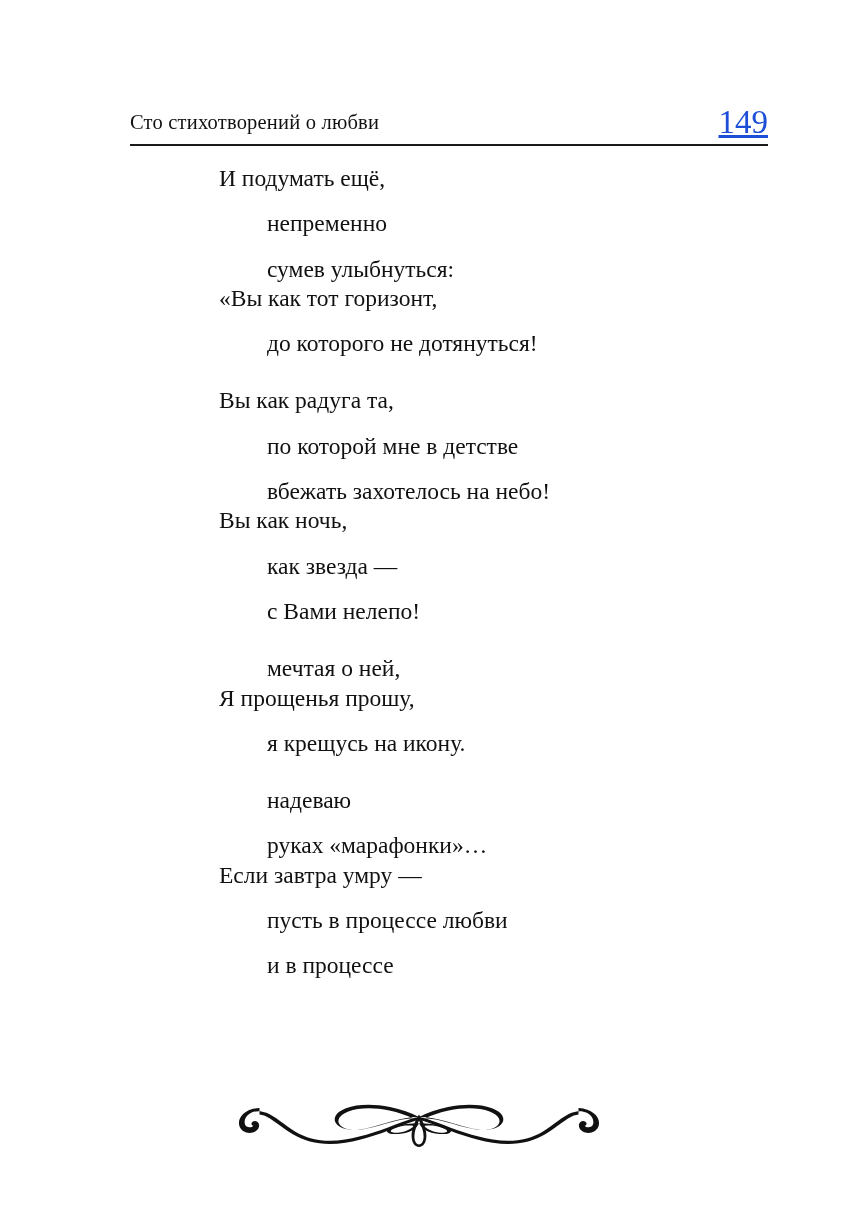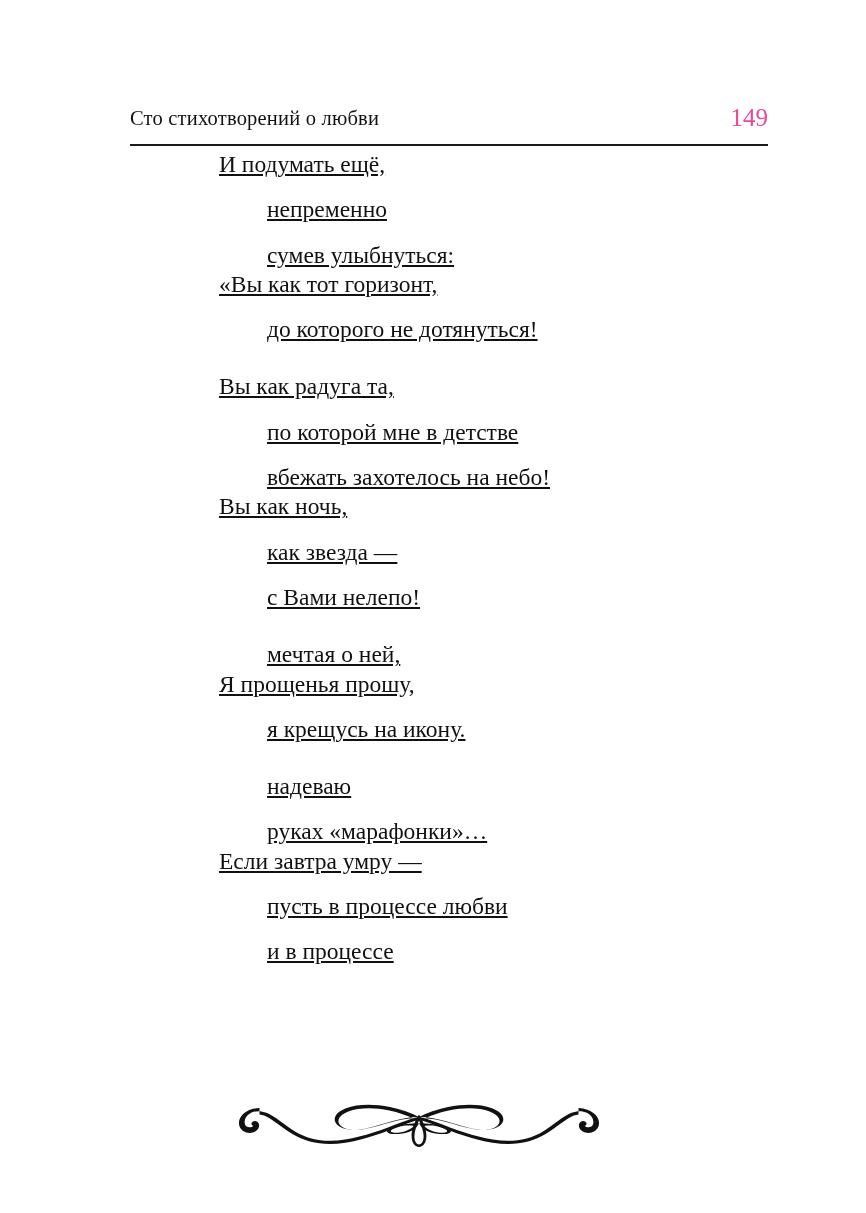--- a/index.html
+++ b/index.html
@@ -30,41 +30,41 @@
   }
 
   .running-head-title {
     font-size: 20.5px;
     letter-spacing: 0.2px;
     white-space: nowrap;
     color: #111111;
   }
 
   .running-head-folio {
-    font-size: 25px;
-    color: #ec4899;
+    font-size: 33px;
+    color: #1d4ed8;
     white-space: nowrap;
+    text-decoration: underline;
   }
 
   .header-rule {
     position: absolute;
     left: 130px;
     top: 144px;
     width: 638px;
     height: 2px;
     background: #1a1a1a;
   }
 
   
   .poem {
     position: absolute;
     left: 219px;
-    top: 150px;
+    top: 164px;
     width: 600px;
-    text-decoration: underline;
   }
 
   .stanza {
     margin: 0 0 28px 0;
   }
 
   .stanza:last-child {
     margin-bottom: 0;
   }
 

